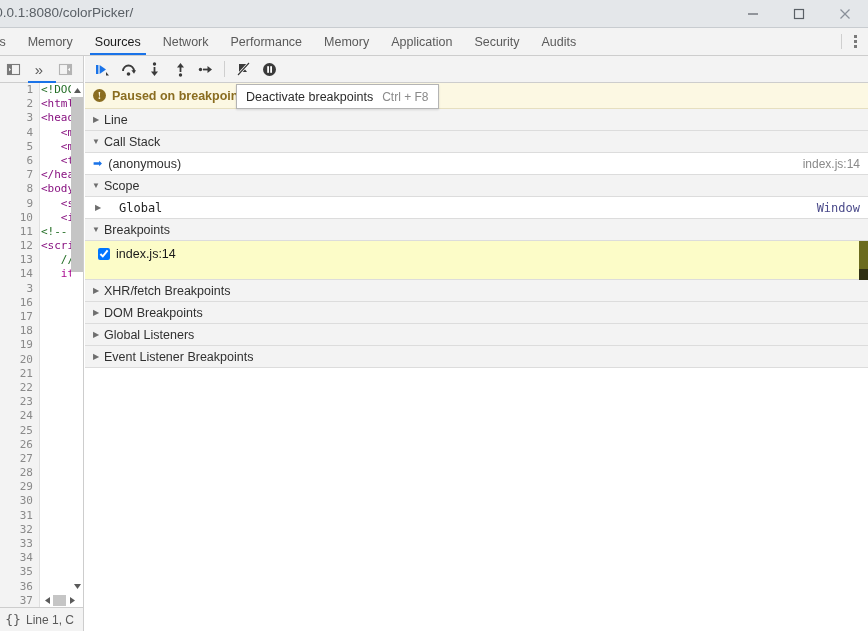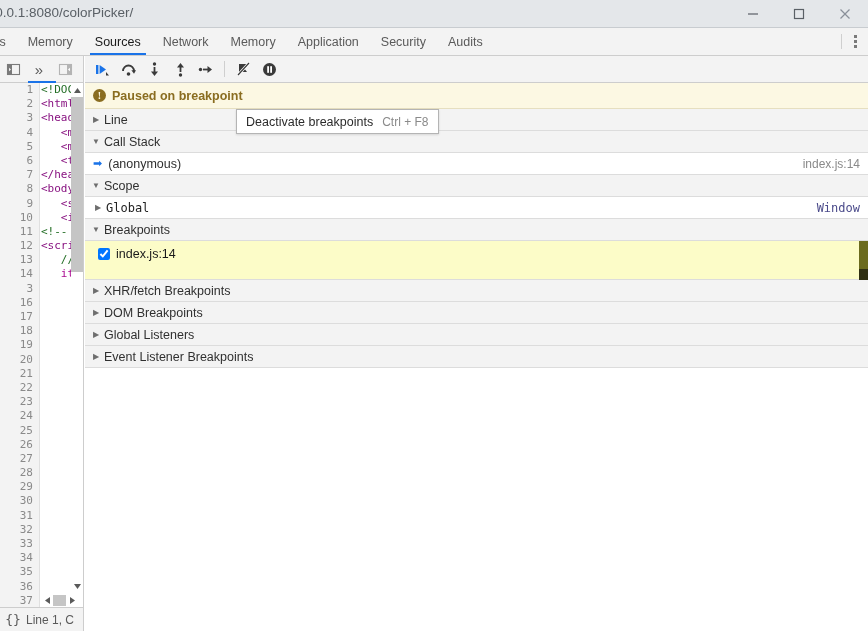--- a/index.html
+++ b/index.html
@@ -140,21 +140,21 @@
   .paused-icon {
     width: 13px; height: 13px; border-radius: 50%; background: #8a6d20; color: #fcf8e3;
     font-size: 10px; font-weight: bold; display: flex; align-items: center;
     justify-content: center; margin-right: 6px; font-family: "Liberation Serif", serif;
   }
 
   .tooltip {
     position: absolute; left: 236px; top: 84px; height: 25px;
     background: #fff; border: 1px solid #b4b4b4;
     display: flex; align-items: center; padding: 0 9px; gap: 9px;
-    box-shadow: 0 1px 2px rgba(0,0,0,0.12); z-index: 40; margin-top: 25px;
+    box-shadow: 0 1px 2px rgba(0,0,0,0.12); z-index: 40;
   }
   .tooltip .tt-label { font-size: 12.5px; color: #2b2b2b; white-space: nowrap; }
   .tooltip .tt-key { font-size: 12px; color: #8a8a8a; white-space: nowrap; }
 
   .sections { position: absolute; left: 0; top: 53px; width: 783px; height: 498px; }
   .sec-header {
     height: 22px; background: #f3f3f3; border-bottom: 1px solid #dcdcdc;
     display: flex; align-items: center; padding-left: 6px;
     font-size: 12.5px; color: #303030;
   }
@@ -164,21 +164,21 @@
   }
   .row {
     height: 22px; background: #fff; border-bottom: 1px solid #dcdcdc;
     display: flex; align-items: center; padding-left: 8px; font-size: 12.5px;
   }
   .row .right {
     margin-left: auto; padding-right: 8px; color: #8a8a8a; font-size: 12px;
   }
   .row .right.mono { font-family: "DejaVu Sans Mono", monospace; color: #4a4a8a; }
   .frame-arrow { color: #1a73e8; font-size: 11px; margin-right: 6px; }
-  .mono-text { font-family: "DejaVu Sans Mono", monospace; font-size: 12px; color: #222; }
+  .mono-text { font-family: "DejaVu Sans Mono", monospace; font-size: 12px; color: #222; margin-left: 13px; }
 
   .bp-item {
     position: relative; background: #fcfcc8; border-bottom: 1px solid #dcdcdc;
     padding: 4px 0 5px 0; height: 39px;
   }
   .bp-line1 { display: flex; align-items: center; padding-left: 13px; height: 17px; }
   .bp-line1 input { margin: 0 6px 0 0; width: 12px; height: 12px; }
   .bp-loc { font-size: 12.5px; color: #1a1a1a; }
   .bp-code {
     padding-left: 31px; font-family: "DejaVu Sans Mono", monospace;
@@ -216,20 +216,21 @@
           </svg>
       </div>
     </div>
   </div>
 
   <div class="tabbar">
     <div class="tab clipped">ents</div>
     <div class="tab">Memory</div>
     <div class="tab active">Sources</div>
     <div class="tab">Network</div>
+    <div class="tab">Performance</div>
     <div class="tab">Memory</div>
     <div class="tab">Application</div>
     <div class="tab">Security</div>
     <div class="tab">Audits</div>
     <div class="tabbar-spacer"></div>
     <div class="tabbar-sep"></div>
     <div class="kebab">
         <i></i>
         <i></i>
         <i></i>

